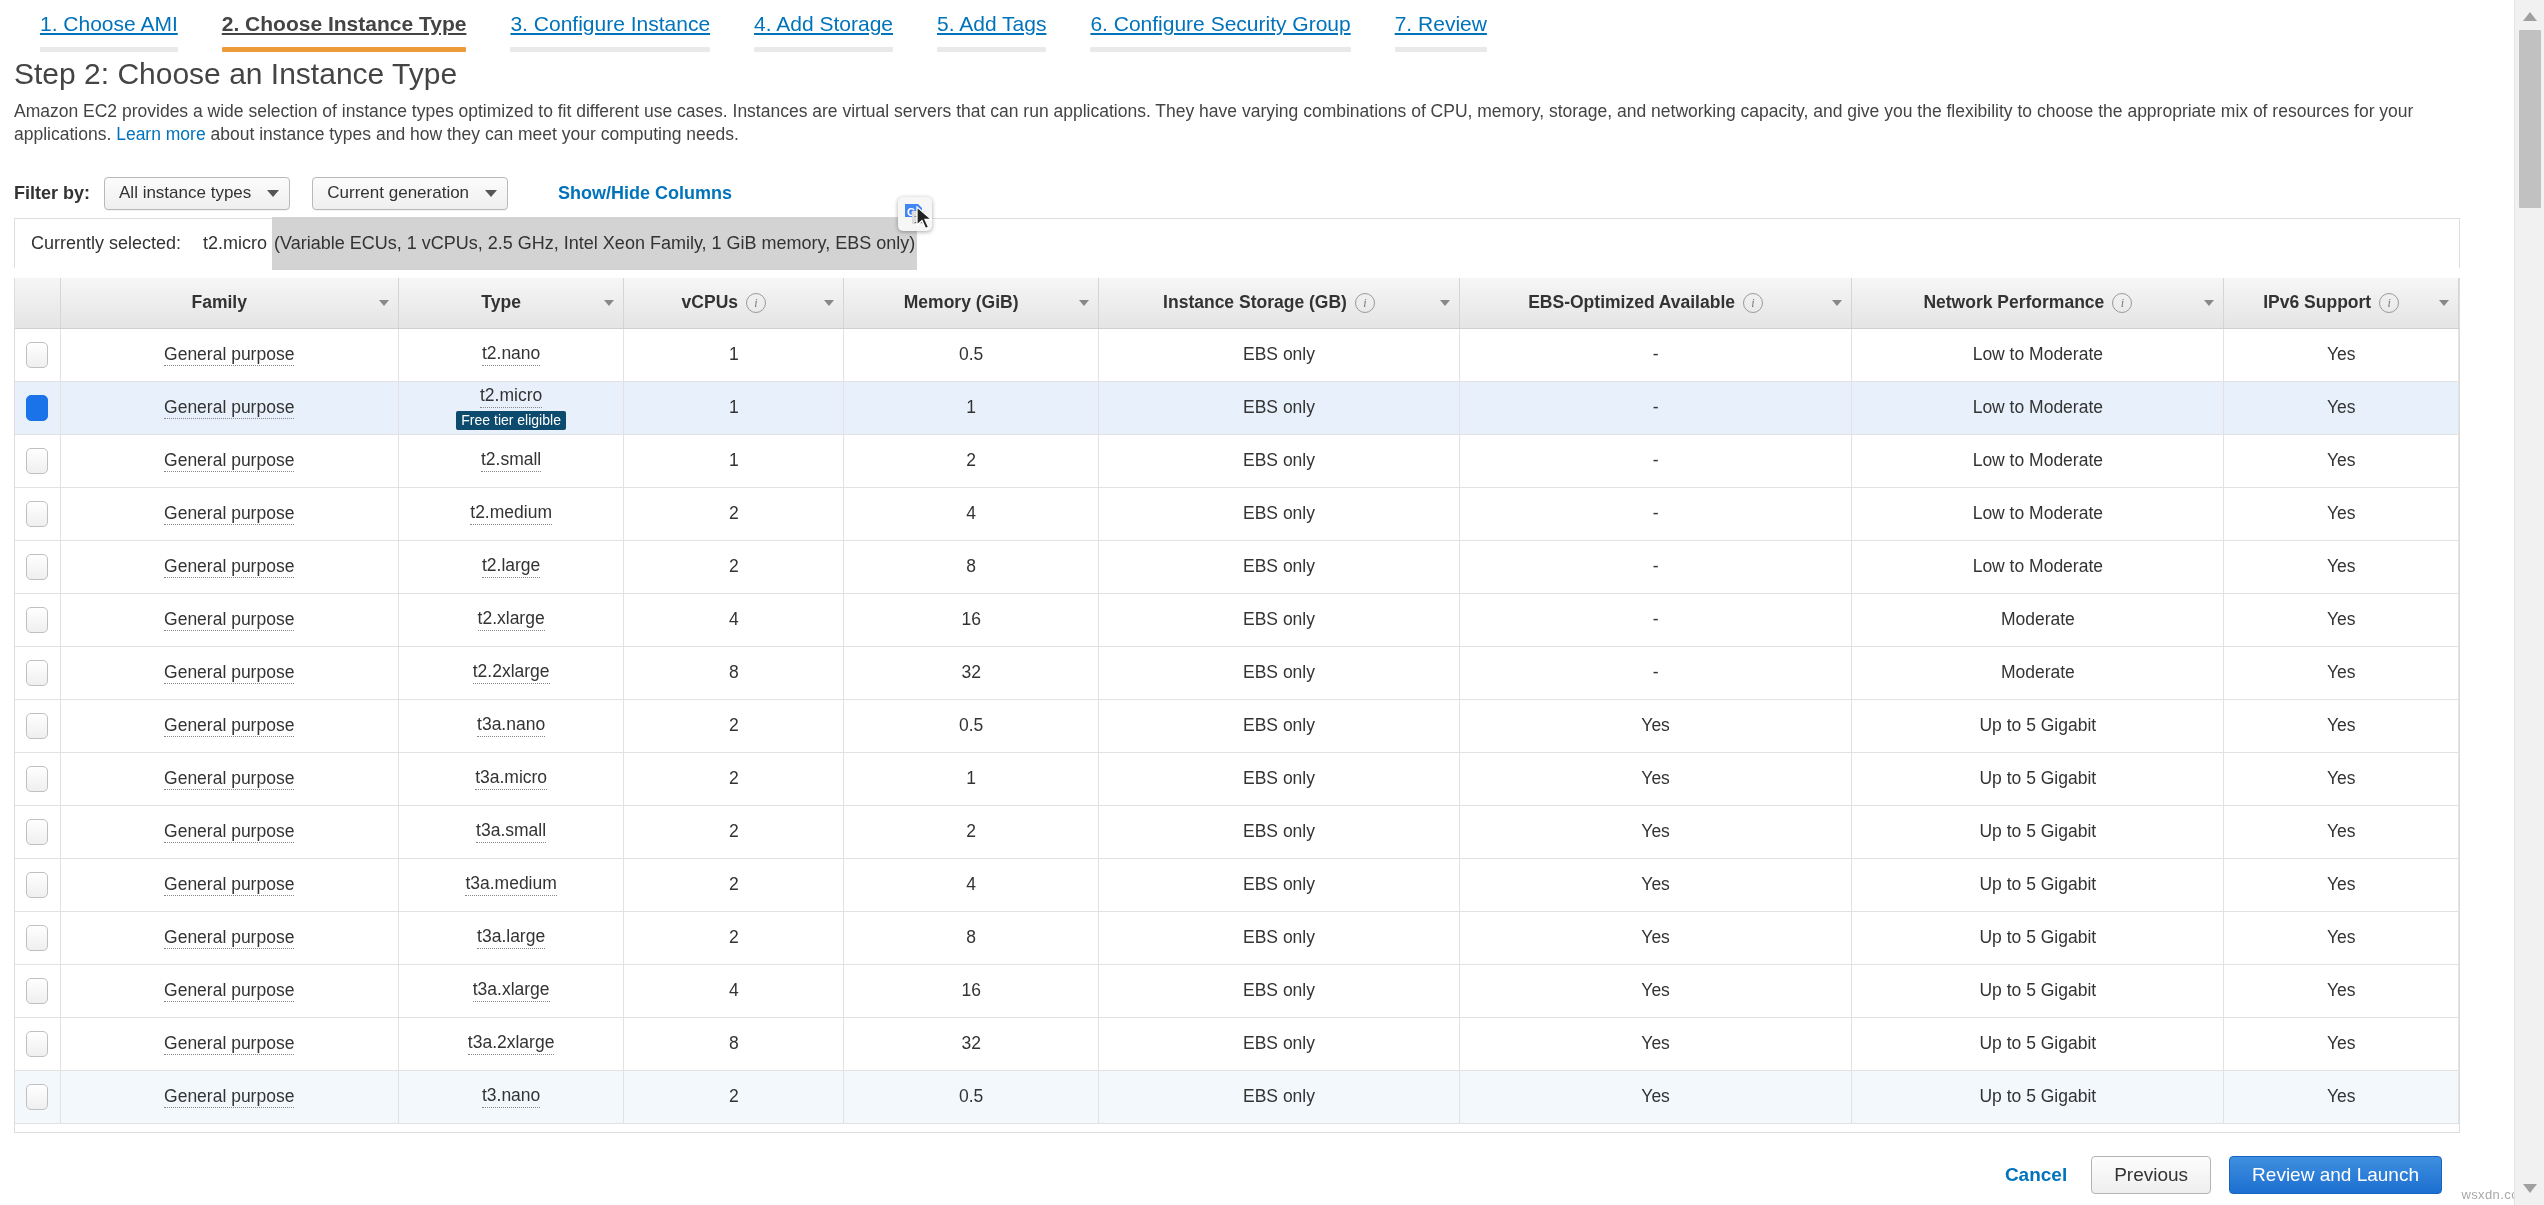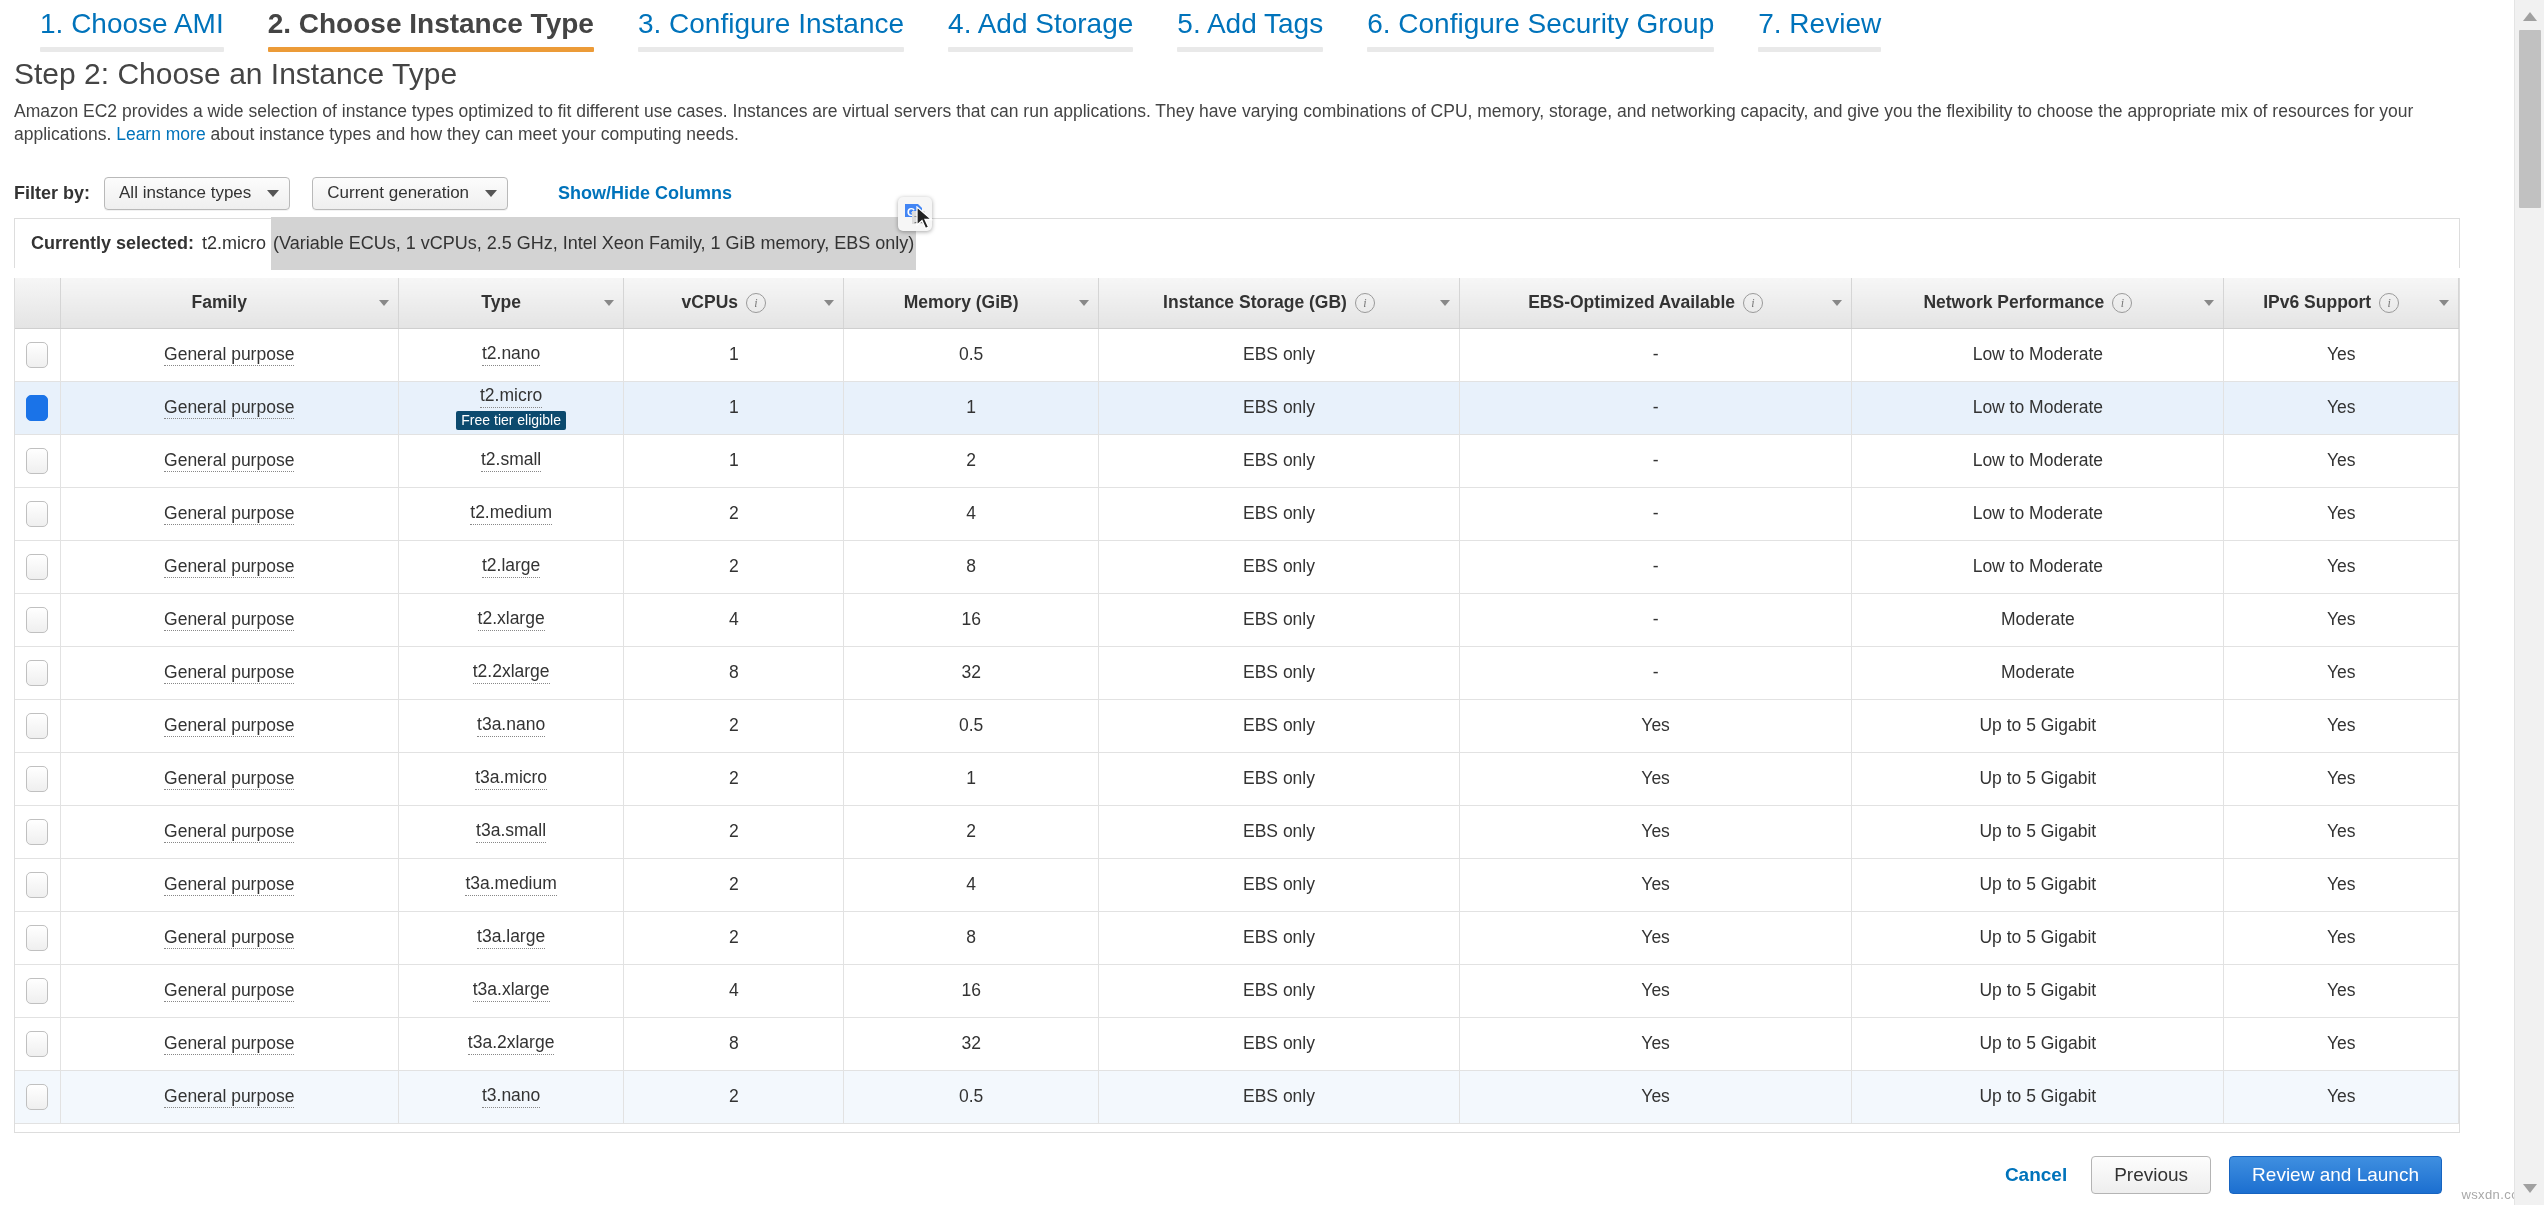--- a/index.html
+++ b/index.html
@@ -29,25 +29,26 @@
   }
   .wizard-tabs {
     display: flex;
     align-items: flex-start;
     padding-left: 18px;
     height: 52px;
   }
   .wizard-tab {
     position: relative;
     padding: 12px 22px 0 22px;
-    font-size: 28px;
+    font-size: 21px;
     line-height: 24px;
     color: #0073bb;
     white-space: nowrap;
     cursor: pointer;
+    text-decoration: underline;
   }
   .wizard-tab .tab-underline {
     display: block;
     height: 5px;
     margin-top: 11px;
     background: #e9e9e9;
     border-radius: 1px;
   }
   .wizard-tab.active {
     color: #444444;
@@ -166,23 +167,23 @@
     border: 1px solid #dddddd;
     border-bottom: none;
     box-sizing: border-box;
     background: #ffffff;
     display: flex;
     align-items: center;
     padding-left: 16px;
   }
   .selected-label {
     font-size: 18px;
-    font-weight: bold;
+    font-weight: normal;
     color: #333333;
-    margin-right: 8px;
+    margin-right: 22px;
   }
   .selected-type {
     font-size: 18px;
     color: #333333;
   }
   .selected-specs {
     font-size: 18px;
     color: #333333;
     background: #d3d3d3;
     padding: 16px 2px;

